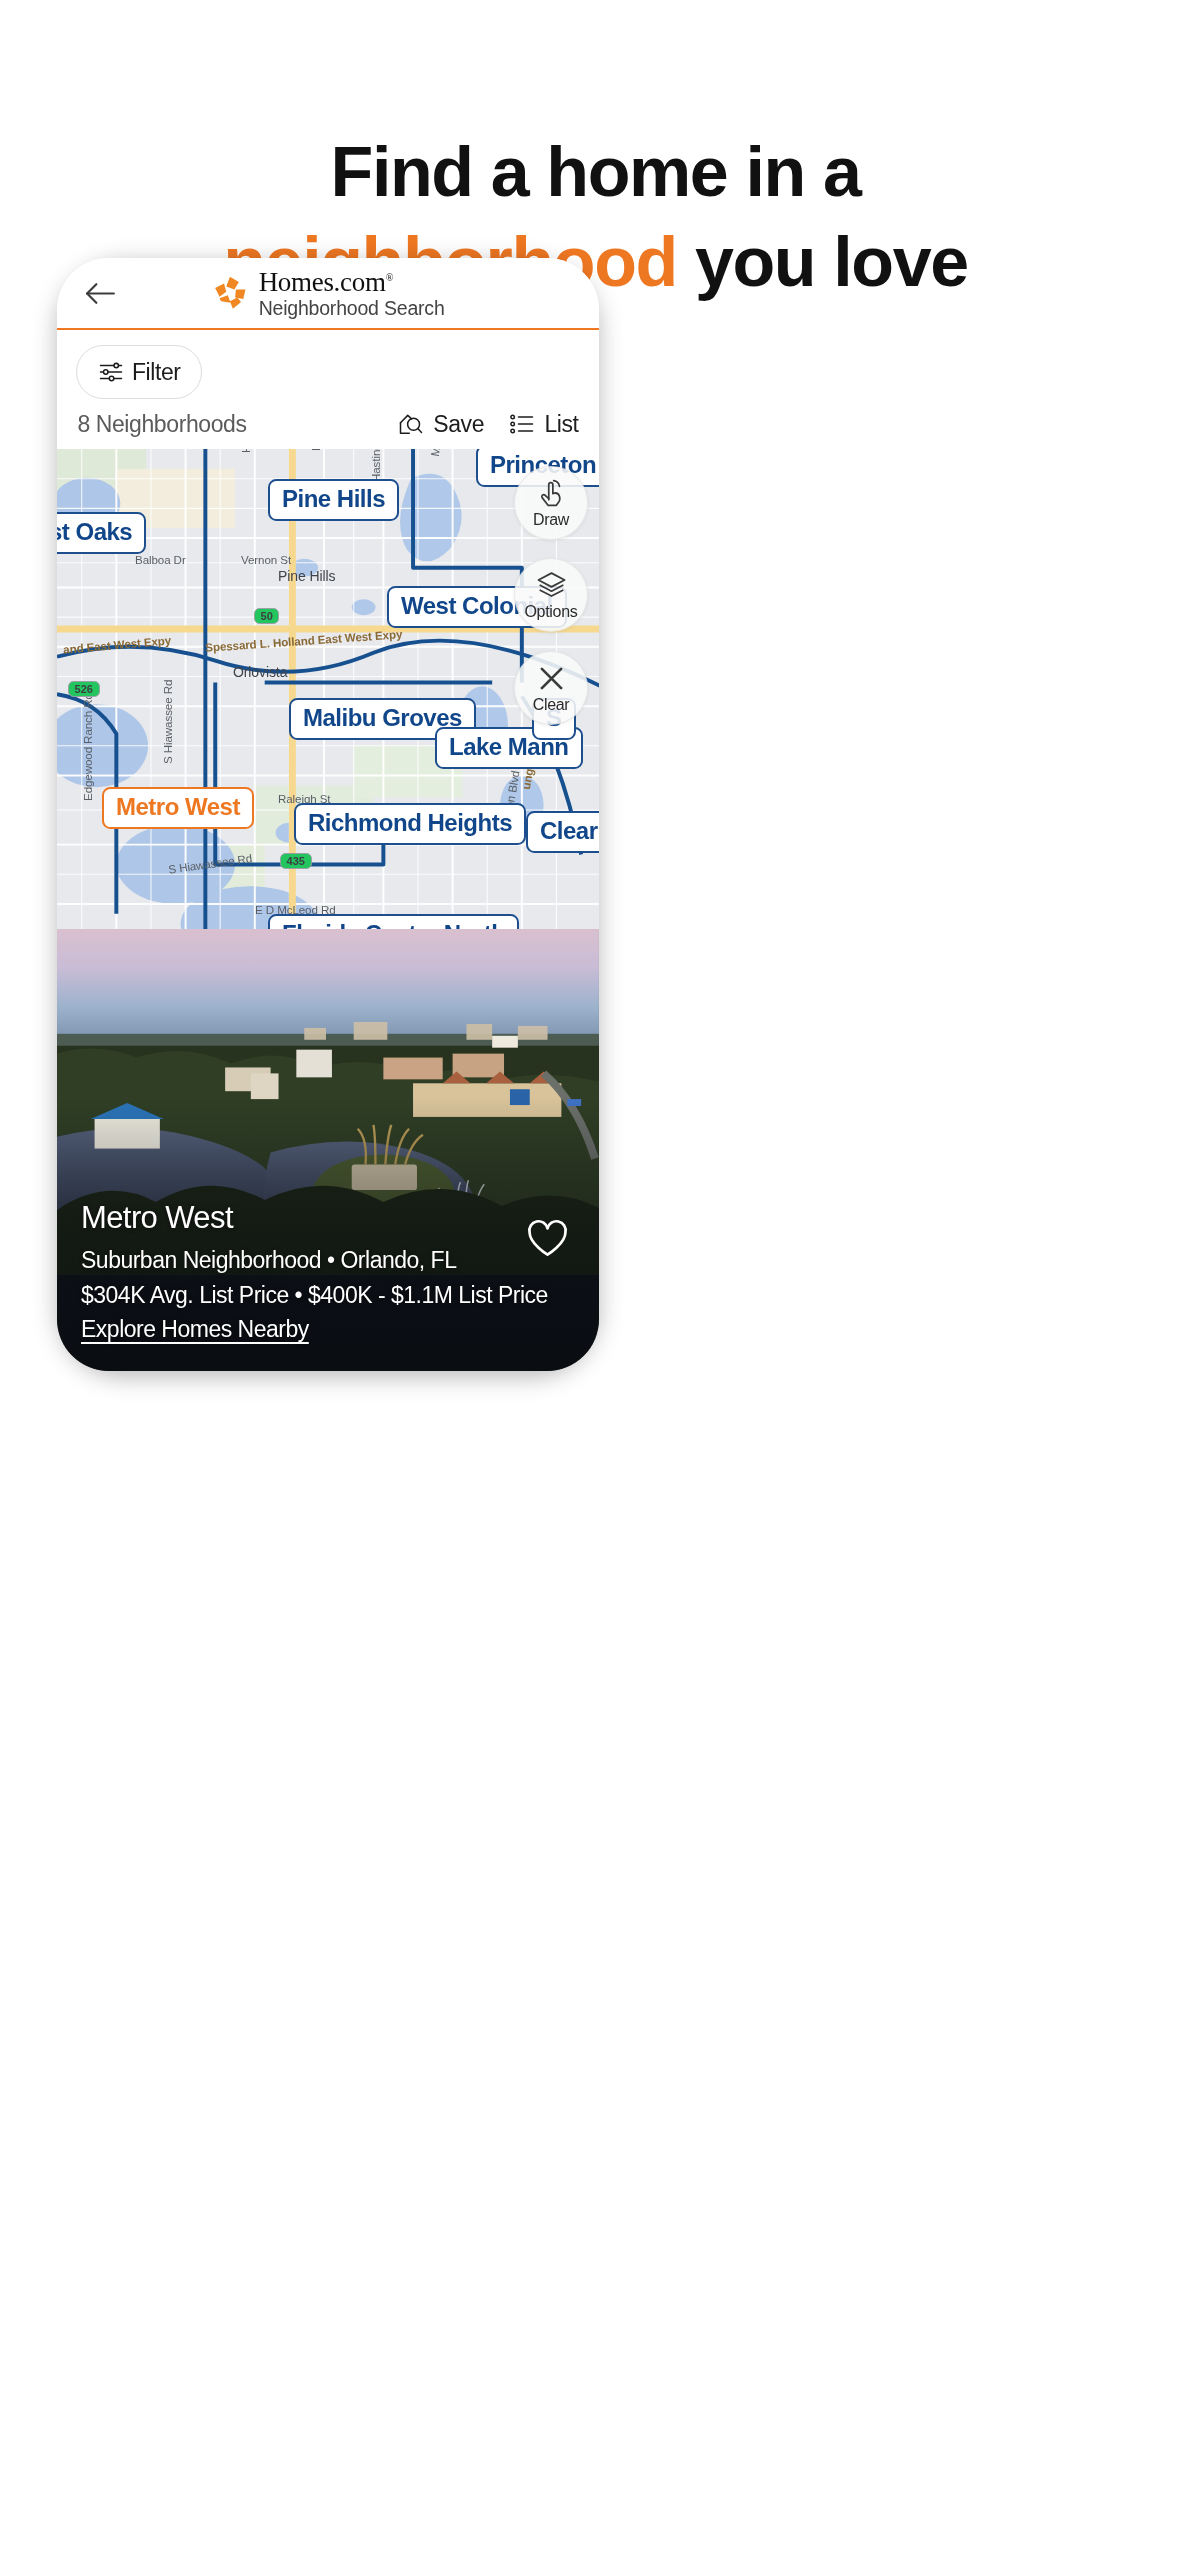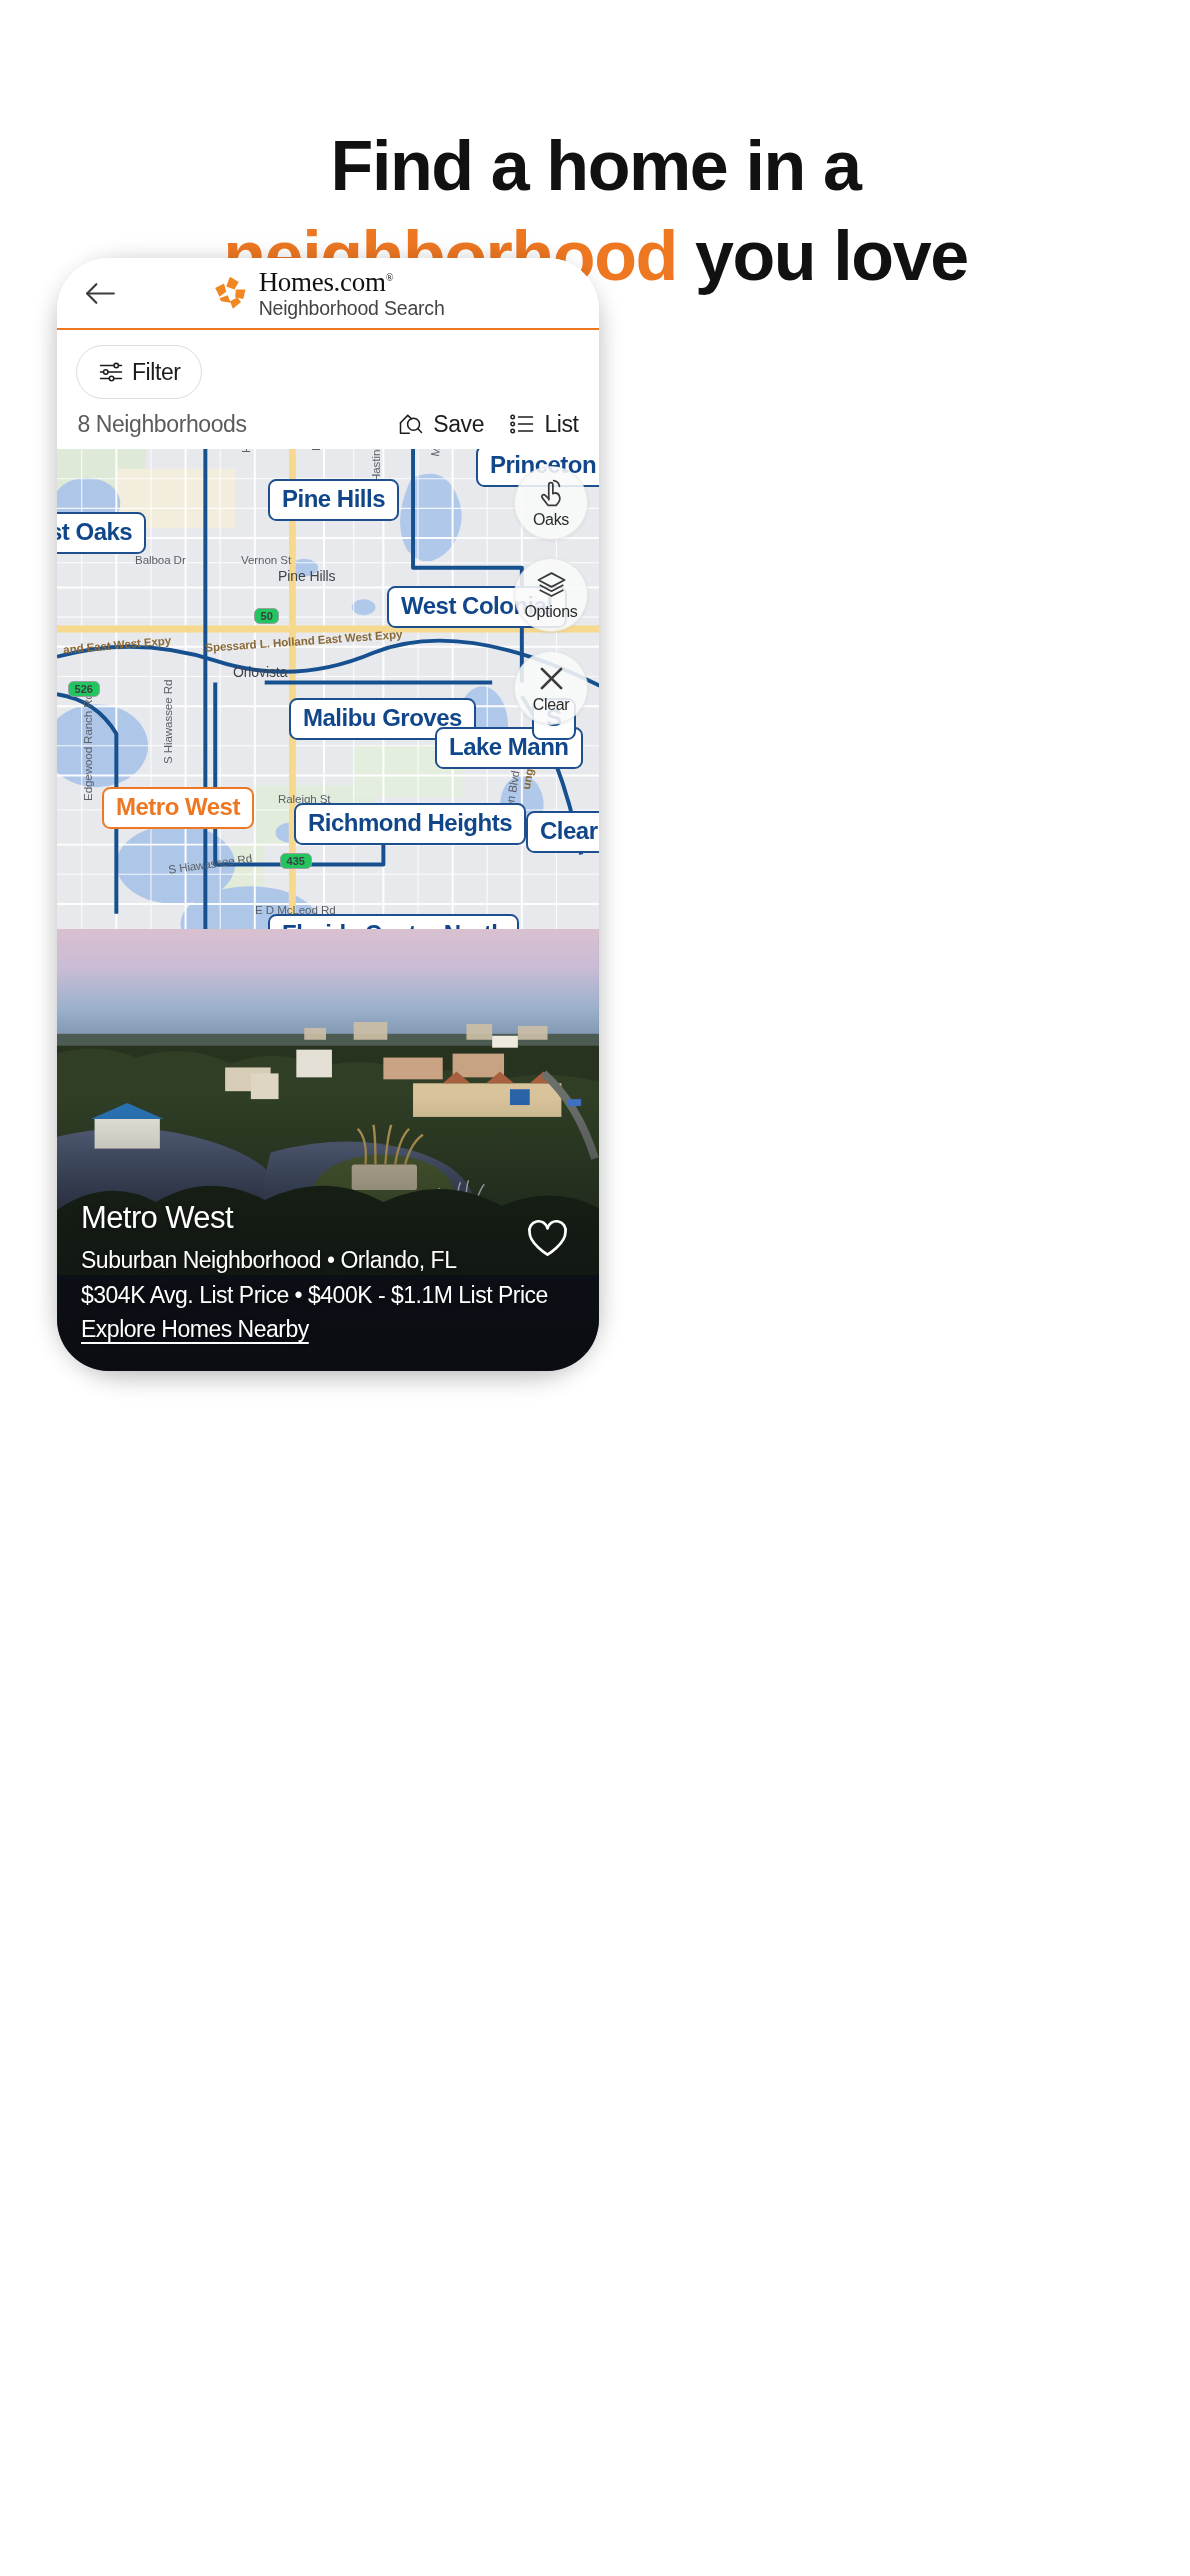--- a/index.html
+++ b/index.html
@@ -15,21 +15,21 @@
   .page {
     position: relative;
     width: 1191px;
     height: 2576px;
     background: #ffffff;
   }
 
   
   .headline {
     position: absolute;
-    top: 122px;
+    top: 128px;
     left: 0;
     width: 1191px;
     text-align: center;
     line-height: 1.28;
     letter-spacing: -1.4px;
   }
   .headline .line {
     font-size: 70px;
     font-weight: 700;
     color: #111111;
@@ -456,21 +456,21 @@
         <div class="hood-pill" style="left:237px;top:354px;">Richmond Heights</div>
         <div class="hood-pill" style="left:469px;top:362px;">Clear</div>
         <div class="hood-pill" style="left:211px;top:465px;">Florida Center North</div>
 
         <div class="map-ctrl" style="top:16.7px;">
           <svg width="33" height="33" viewBox="0 0 24 24">
             <path d="M10 16.5 V5.6 a1.5 1.5 0 0 1 3 0 V12" fill="none" stroke="#3a3a3a" stroke-width="1.25" stroke-linecap="round"></path>
             <path d="M13 12 q3.4 -1.2 4.6 1.6 q1.2 2.8 -0.6 5 l-1.6 2.1 H9.6 L5.2 15 a1.4 1.4 0 0 1 2 -1.9 l2.8 2.6" fill="none" stroke="#3a3a3a" stroke-width="1.25" stroke-linejoin="round" stroke-linecap="round"></path>
             <path d="M13.6 2.6 q3.6 0.4 4.2 4.2" fill="none" stroke="#3a3a3a" stroke-width="1.25" stroke-linecap="round"></path>
           </svg>
-          <span class="lbl">Oaks</span>
+          <span class="lbl">Draw</span>
         </div>
         <div class="map-ctrl" style="top:109px;">
           <svg width="33" height="33" viewBox="0 0 24 24">
             <g fill="none" stroke="#3a3a3a" stroke-width="1.25" stroke-linejoin="round">
               <path d="M12 3 L21.5 8 L12 13 L2.5 8 Z"></path>
               <path d="M3.4 11.6 L12 16.1 L20.6 11.6"></path>
               <path d="M3.4 15.2 L12 19.7 L20.6 15.2"></path>
             </g>
           </svg>
           <span class="lbl">Options</span>

